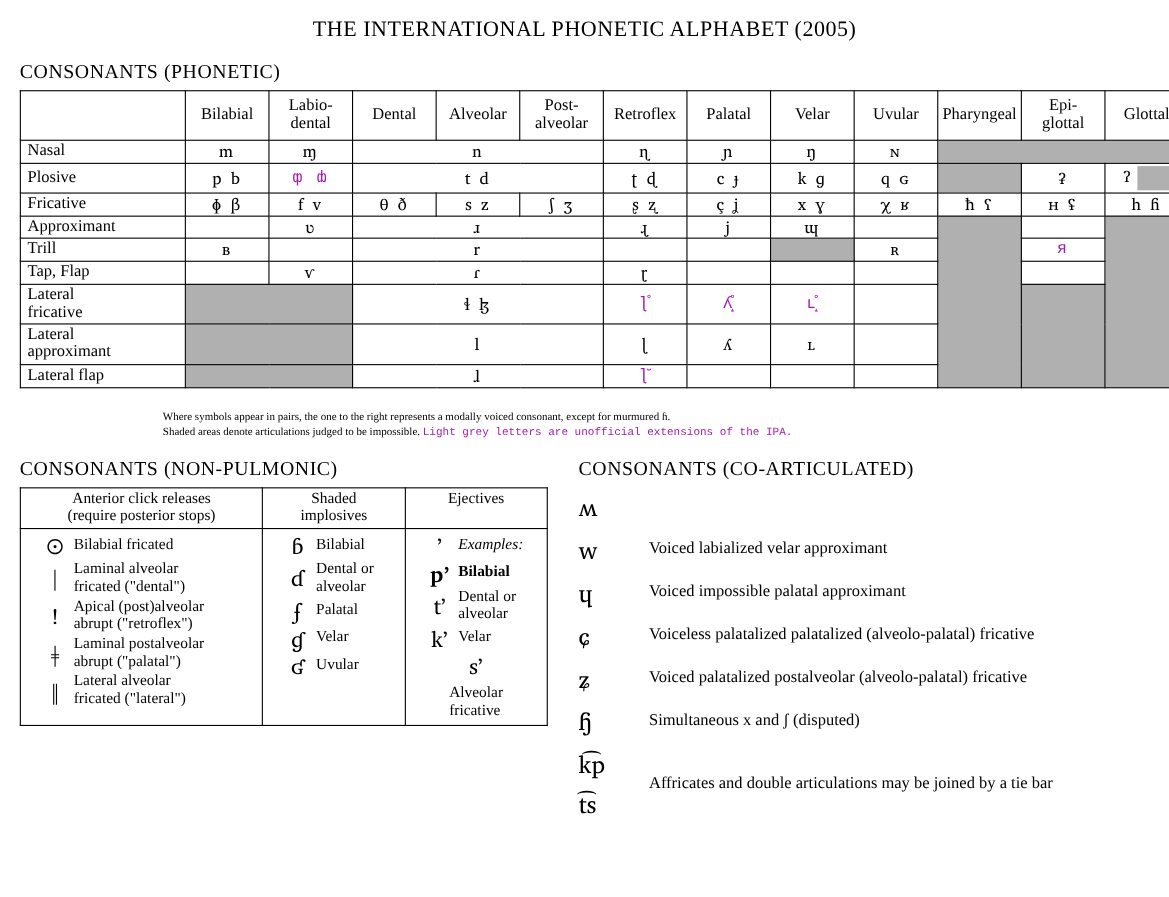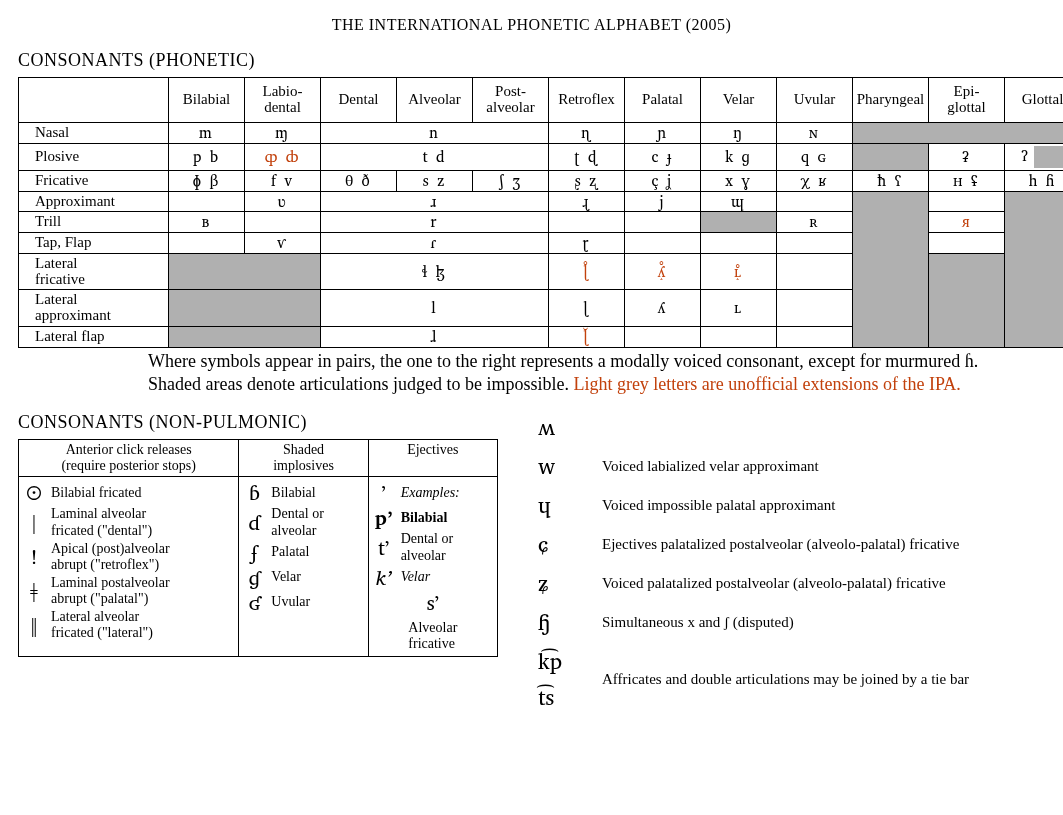--- a/index.html
+++ b/index.html
@@ -6,21 +6,21 @@
     font-family: Georgia, "Times New Roman", serif;
     background: #fff;
     color: #000;
     margin: 0;
     padding: 12px 18px;
     width: 1063px;
     box-sizing: border-box;
   }
   h1 {
     font-weight: normal;
-    font-size: 16px;
+    font-size: 20px;
     text-align: center;
     letter-spacing: 0.5px;
     margin: 4px 0 16px;
   }
   h2 {
     font-weight: normal;
     font-size: 18px;
     letter-spacing: 0.5px;
     margin: 6px 0 6px;
   }
@@ -35,54 +35,54 @@
     font-size: 15px;
     text-align: center;
     vertical-align: middle;
     line-height: 1.05;
   }
   table.ipa th {
     font-weight: normal;
   }
   table.ipa th.rowhead {
     text-align: left;
-    padding-left: 16px;
+    padding-left: 6px;
     font-size: 15px;
     white-space: nowrap;
   }
   table.ipa th.colhead {
     height: 40px;
   }
   .sym {
     font-size: 22px;
     font-family: "Doulos SIL","Charis SIL","Gentium Plus","Times New Roman",serif;
     letter-spacing: 2px;
   }
-  .grey { color: #c2410c; }
+  .grey { color: #a21caf; font-family: Liberation Mono, monospace; }
   .shaded { background: #b0b0b0; }
   .cap {
-    font-size: 18px;
-    margin: 2px 0 0 130px;
+    font-size: 10px;
+    margin: 20px 0 0 130px;
     line-height: 1.3;
   }
   .twocol {
     display: flex;
-    gap: 40px;
+    gap: 28px;
     margin-top: 10px;
   }
   .leftcol { flex: 0 0 480px; }
   .rightcol { flex: 1; }
   table.np {
     border-collapse: collapse;
     width: 100%;
   }
   table.np th, table.np td {
     border: 1px solid #000;
     font-size: 14px;
-    padding: 2px 4px;
+    padding: 2px 20px;
     text-align: left;
     vertical-align: top;
     line-height: 1.15;
     margin-left: 28px;
   }
   table.np th { font-weight: normal; text-align: center; }
   table.np .sy {
     font-size: 20px;
     font-family: "Doulos SIL","Charis SIL","Gentium Plus","Times New Roman",serif;
     display:inline-block;
@@ -333,49 +333,50 @@
                 <span class="ital">Examples:</span>
               </div>
               <div style="display: flex; align-items: center; gap: 6px; margin: 2px 0px; font-weight: bold;">
                 <span class="sy">pʼ</span>
                 <span>Bilabial</span>
               </div>
               <div style="display: flex; align-items: center; gap: 6px; margin: 2px 0px;">
                 <span class="sy">tʼ</span>
                 <span>Dental or<br>alveolar</span>
               </div>
-              <div style="display: flex; align-items: center; gap: 6px; margin: 2px 0px; font-style: italic;">
+              <div style="display: flex; align-items: center; gap: 6px; margin: 2px 0px;">
                 <span class="sy">kʼ</span>
                 <span>Velar</span>
               </div>
               <div style="display: flex; align-items: center; gap: 6px; margin: 2px 0px; flex-direction: column;">
                 <span class="sy">sʼ</span>
                 <span>Alveolar<br>fricative</span>
               </div>
             </td>
       </tr>
     </tbody>
       </table>
   </div>
   <div class="rightcol">
+    <h2>CONSONANTS (CO-ARTICULATED)</h2>
     <div id="coart-list">
         <div class="coart-row">
           <span class="sy2">ʍ</span>
         </div>
         <div class="coart-row">
           <span class="sy2">w</span>
           <span>Voiced labialized velar approximant</span>
         </div>
         <div class="coart-row">
           <span class="sy2">ɥ</span>
           <span>Voiced impossible palatal approximant</span>
         </div>
         <div class="coart-row">
           <span class="sy2">ɕ</span>
-          <span>Ejectives palatalized postalveolar (alveolo-palatal) fricative</span>
+          <span>Voiceless palatalized palatalized (alveolo-palatal) fricative</span>
         </div>
         <div class="coart-row">
           <span class="sy2">ʑ</span>
           <span>Voiced palatalized postalveolar (alveolo-palatal) fricative</span>
         </div>
         <div class="coart-row">
           <span class="sy2">ɧ</span>
           <span>Simultaneous x and ʃ   (disputed)</span>
         </div>
         <div class="coart-row">

